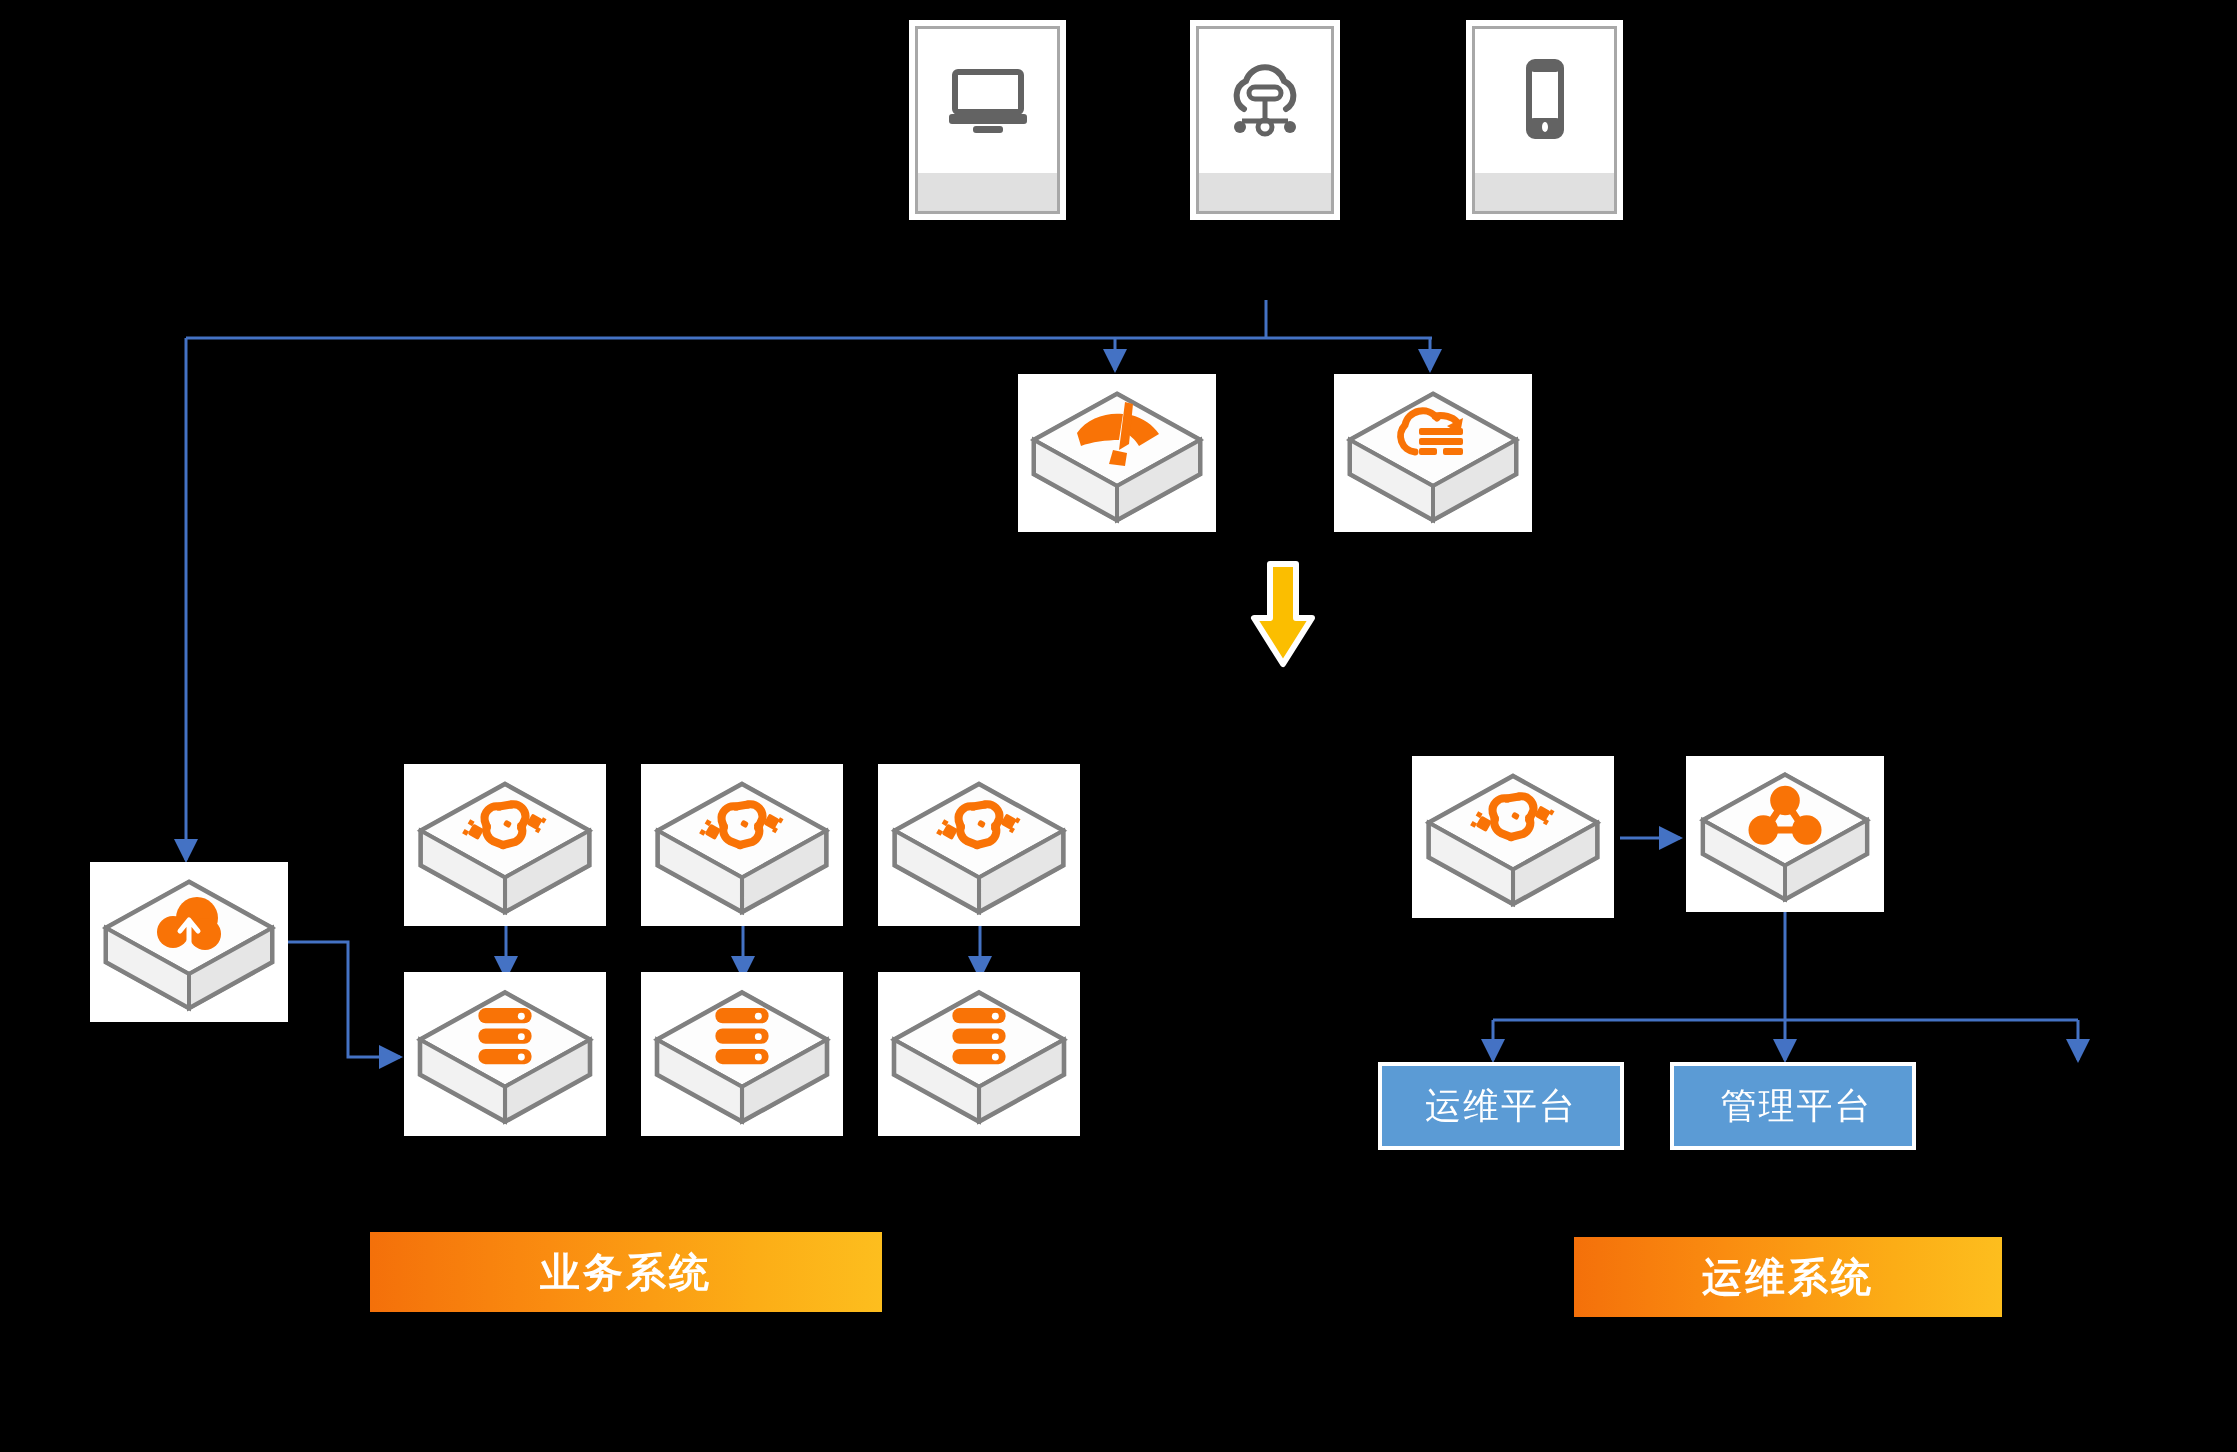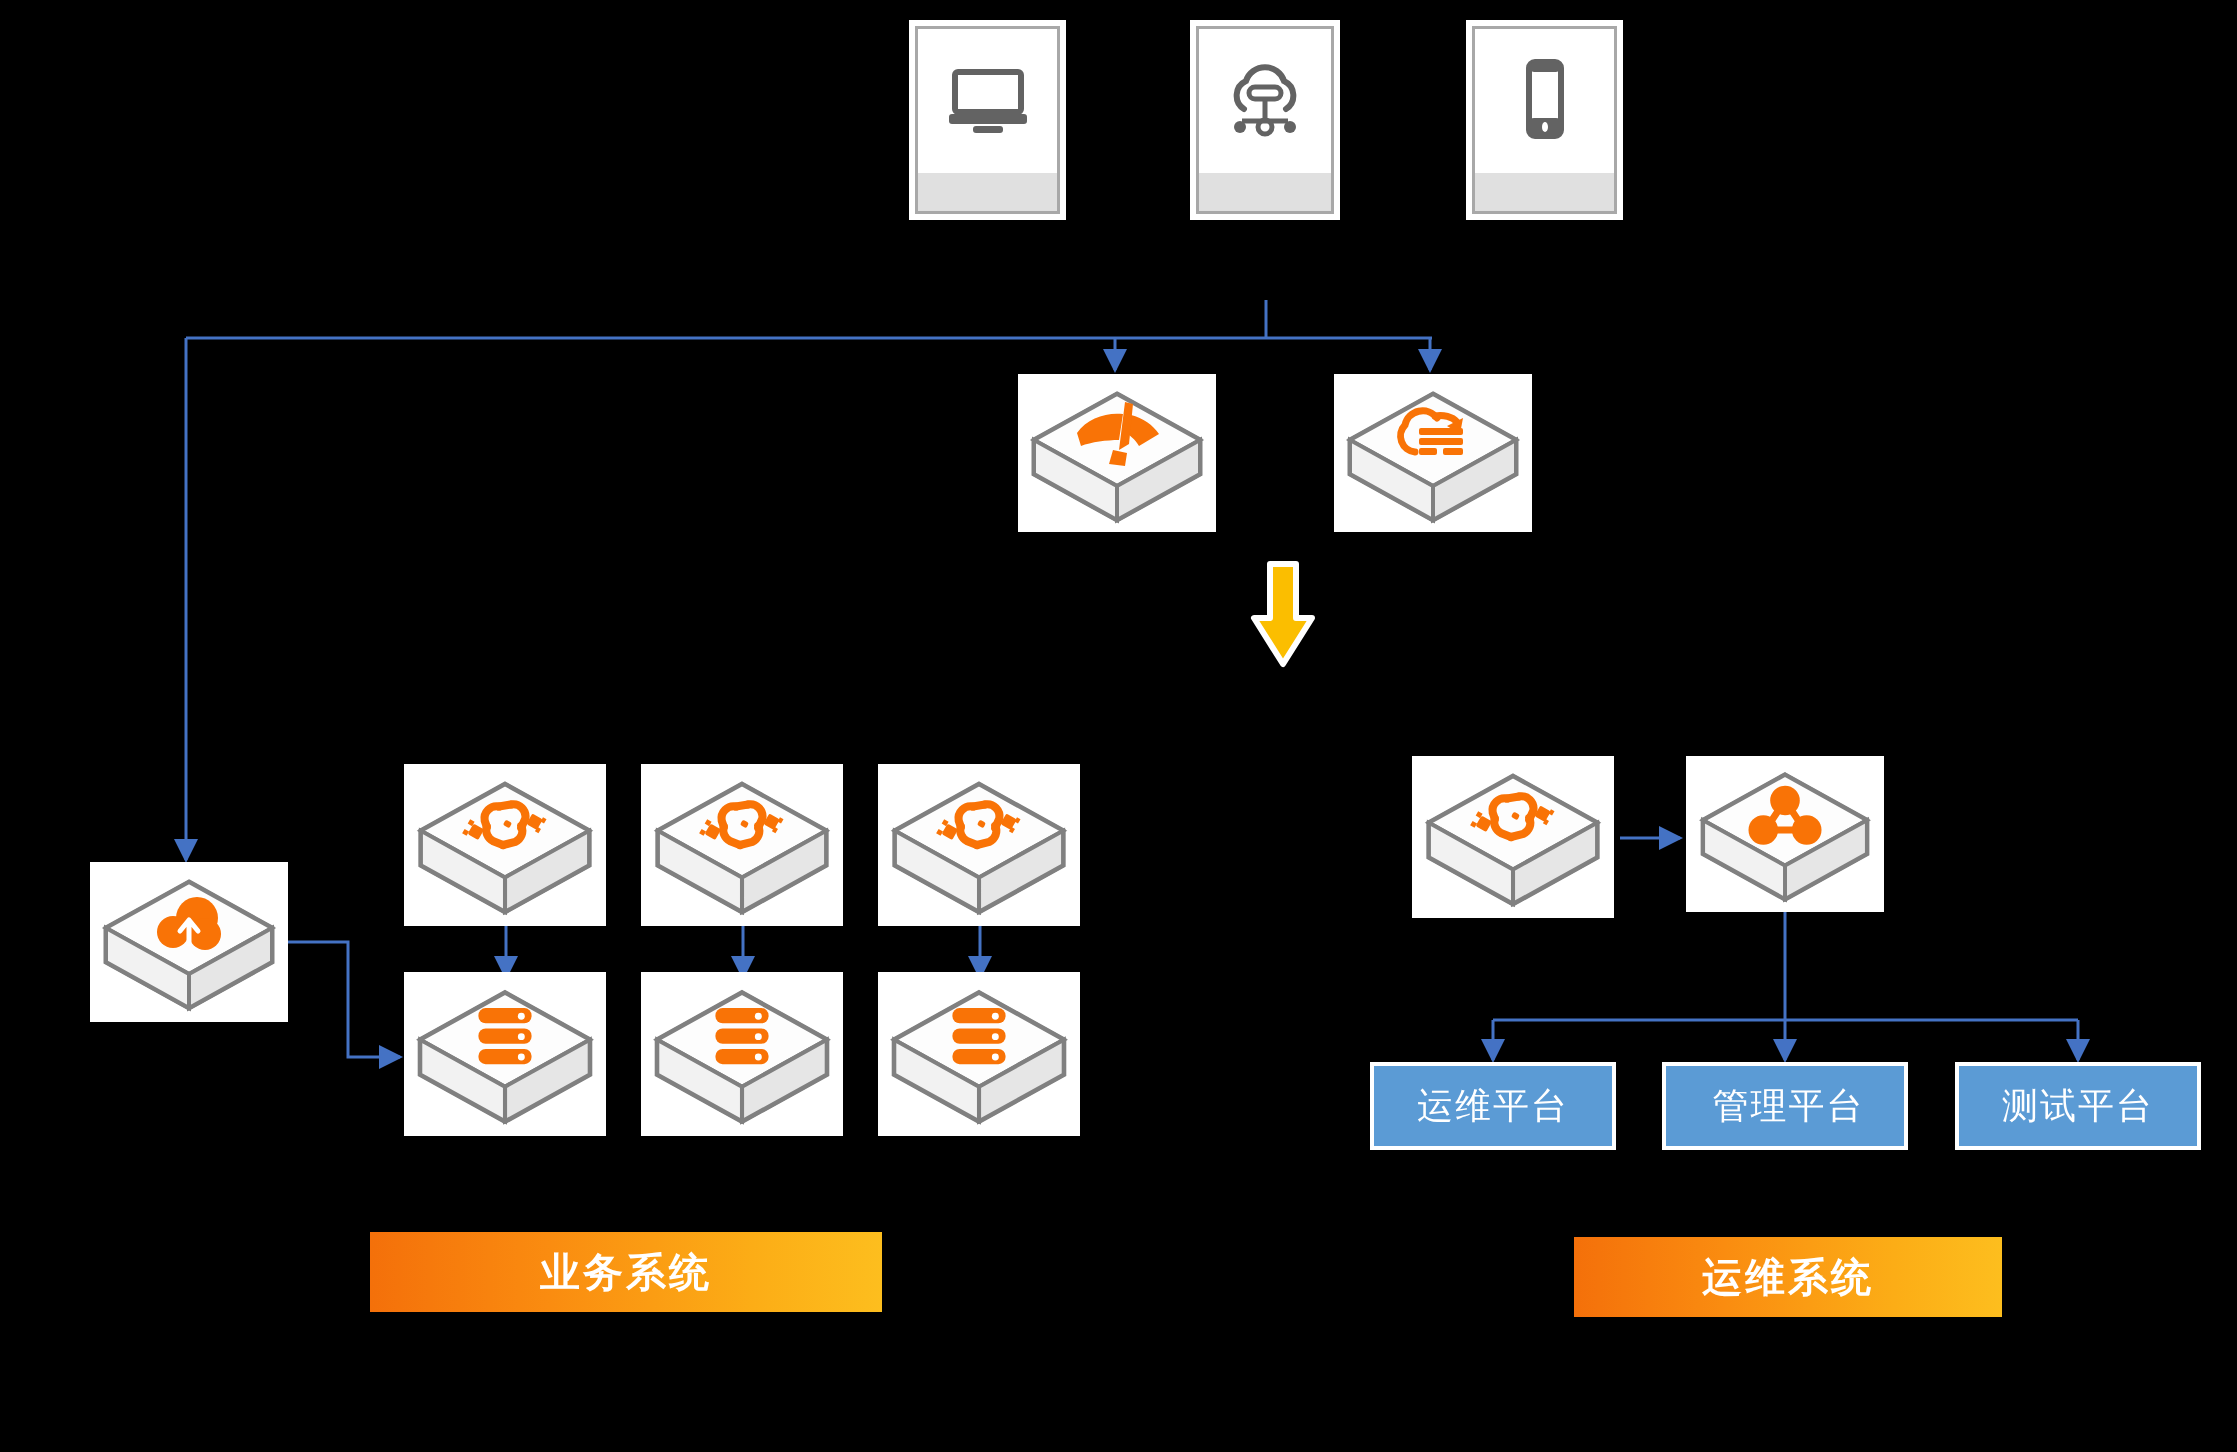--- a/index.html
+++ b/index.html
@@ -60,20 +60,21 @@
     background: #5b9bd5;
     border: 4px solid #ffffff;
     box-sizing: border-box;
     color: #ffffff;
     display: flex;
     align-items: center;
     justify-content: center;
     font-size: 36px;
     letter-spacing: 2px;
     font-family: "DejaVu Sans", sans-serif;
+    margin-left: 8px;
   }
   
   .banner {
     position: absolute;
     background: linear-gradient(90deg, #f4700a 0%, #fa8c10 35%, #fcad16 75%, #fdbe1e 100%);
     color: #ffffff;
     display: flex;
     align-items: center;
     justify-content: center;
     font-size: 40px;
@@ -427,21 +428,18 @@
   </div>
 
   <div class="plat-box" style="left:1370px; top:1062px; width:246px; height:88px;">
     <span>运维平台</span>
   </div>
 
   <div class="plat-box" style="left:1662px; top:1062px; width:246px; height:88px;padding-left:7px;">
     <span>管理平台</span>
   </div>
 
-  <div class="plat-box" style="left:1955px; top:1062px; width:246px; height:88px;">
-    <span>测试平台</span>
-  </div>
 
   <div class="banner" style="left:1574px; top:1237px; width:428px; height:80px;justify-content:center;">
     <span>运维系统</span>
   </div>
 
 </div>
 
 </body></html>

